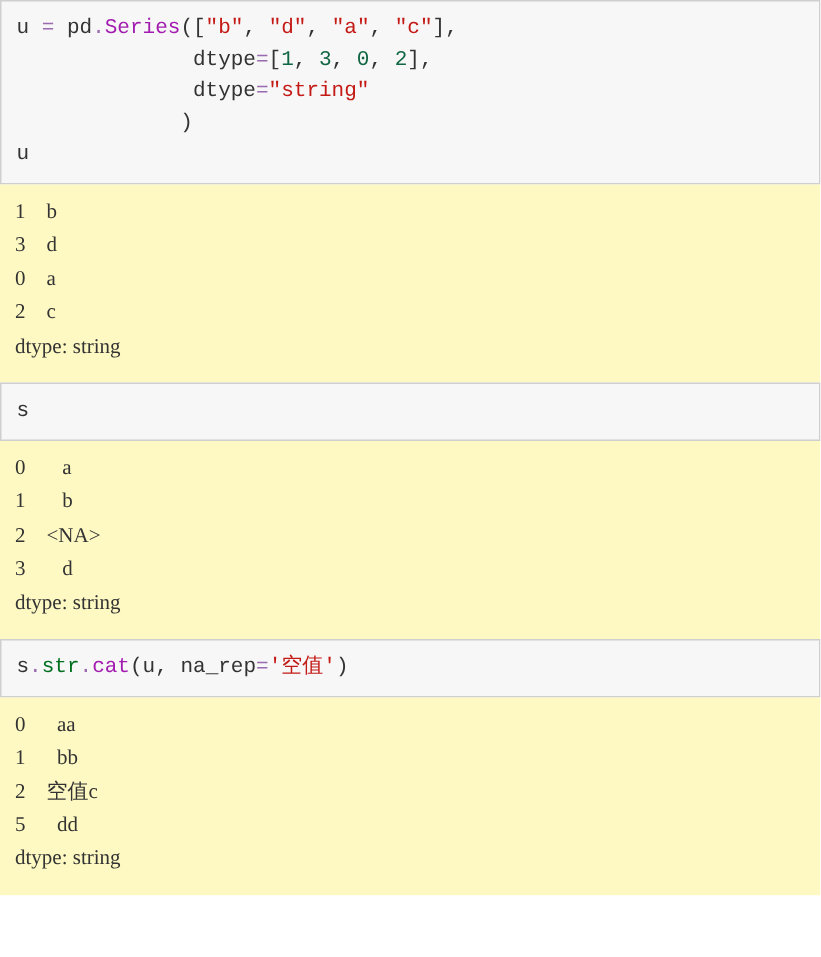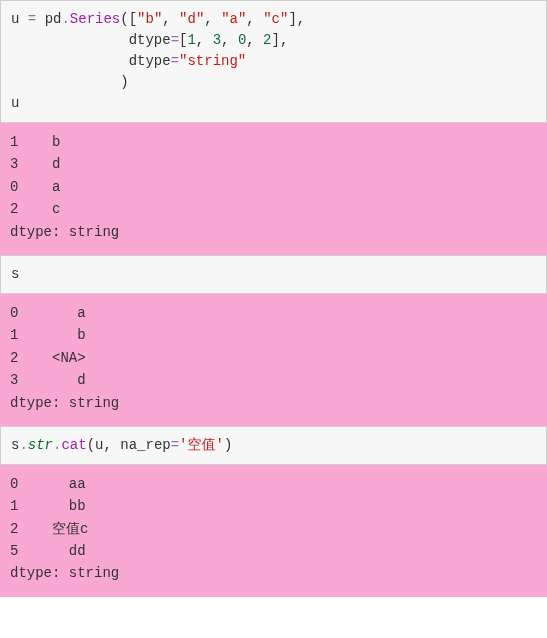--- a/index.html
+++ b/index.html
@@ -17,36 +17,36 @@
   .code-input {
     background: #f7f7f7;
     border: 1px solid #cfcfcf;
     padding: 8px 10px;
     line-height: 1.5;
     white-space: pre;
     font-family: Consolas, "Courier New", monospace;
     overflow-x: auto;
   }
   .code-output {
-    background: #f9a8d4;
+    background: #fef9c3;
     padding: 8px 10px 12px 10px;
     line-height: 1.6;
     white-space: pre;
-    font-family: Liberation Mono, monospace;
+    font-family: Liberation Serif, serif;
     color: #333;
   }
   .tok-var { color: #333; }
   .tok-op  { color: #9a6bb0; }
   .tok-id  { color: #333; }
   .tok-pd  { color: #333; }
   .tok-func{ color: #a21caf; }
   .tok-brk { color: #333; }
   .tok-str { color: #c41a16; }
   .tok-num { color: #116644; }
-  .tok-kw  { color: #007020; font-style: italic; }
+  .tok-kw  { color: #007020; }
 </style>
 </head>
 <body>
 
 <div class="cell">
   <div class="code-input"><span class="tok-var">u</span><span class="tok-op"> = </span><span class="tok-pd">pd</span><span class="tok-op">.</span><span class="tok-func">Series</span><span class="tok-brk">([</span><span class="tok-str">"b"</span><span class="tok-brk">, </span><span class="tok-str">"d"</span><span class="tok-brk">, </span><span class="tok-str">"a"</span><span class="tok-brk">, </span><span class="tok-str">"c"</span><span class="tok-brk">],</span>
 <span>              </span><span class="tok-id">dtype</span><span class="tok-op">=</span><span class="tok-brk">[</span><span class="tok-num">1</span><span class="tok-brk">, </span><span class="tok-num">3</span><span class="tok-brk">, </span><span class="tok-num">0</span><span class="tok-brk">, </span><span class="tok-num">2</span><span class="tok-brk">],</span>
 <span>              </span><span class="tok-id">dtype</span><span class="tok-op">=</span><span class="tok-str">"string"</span>
 <span>             </span><span class="tok-brk">)</span>
 <span class="tok-var">u</span></div>

